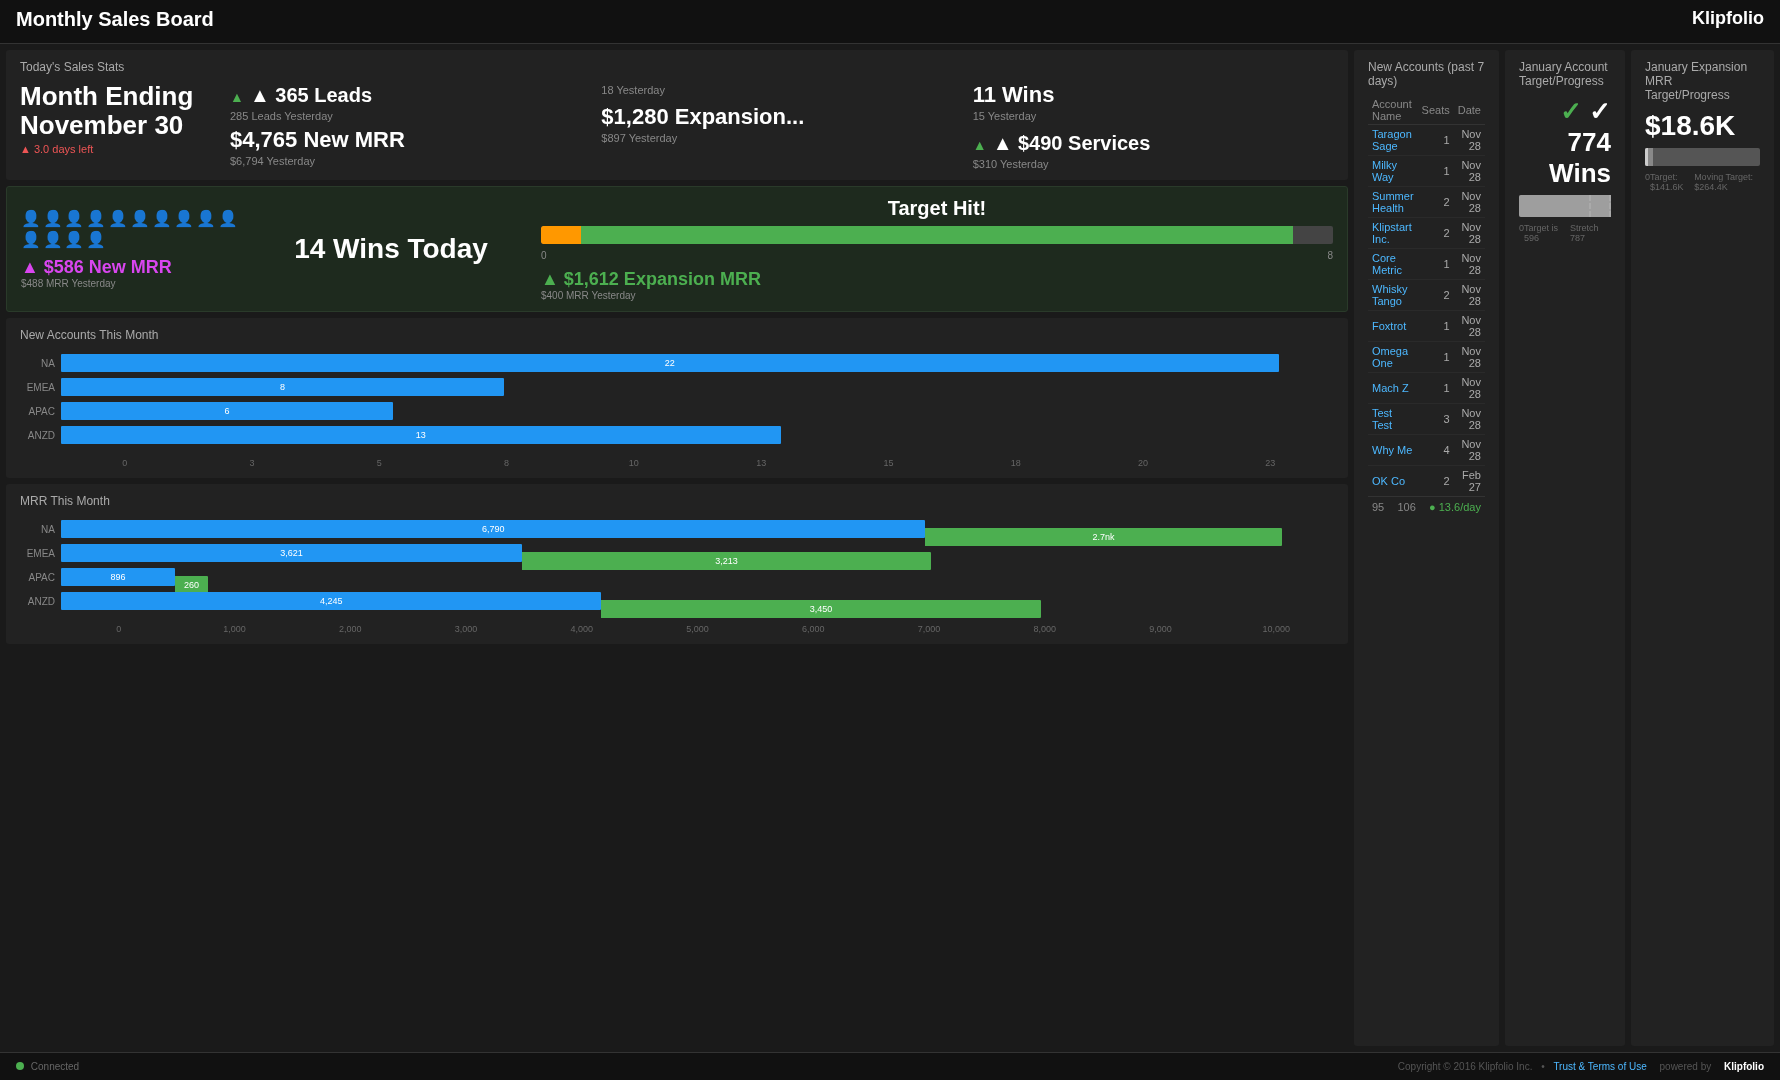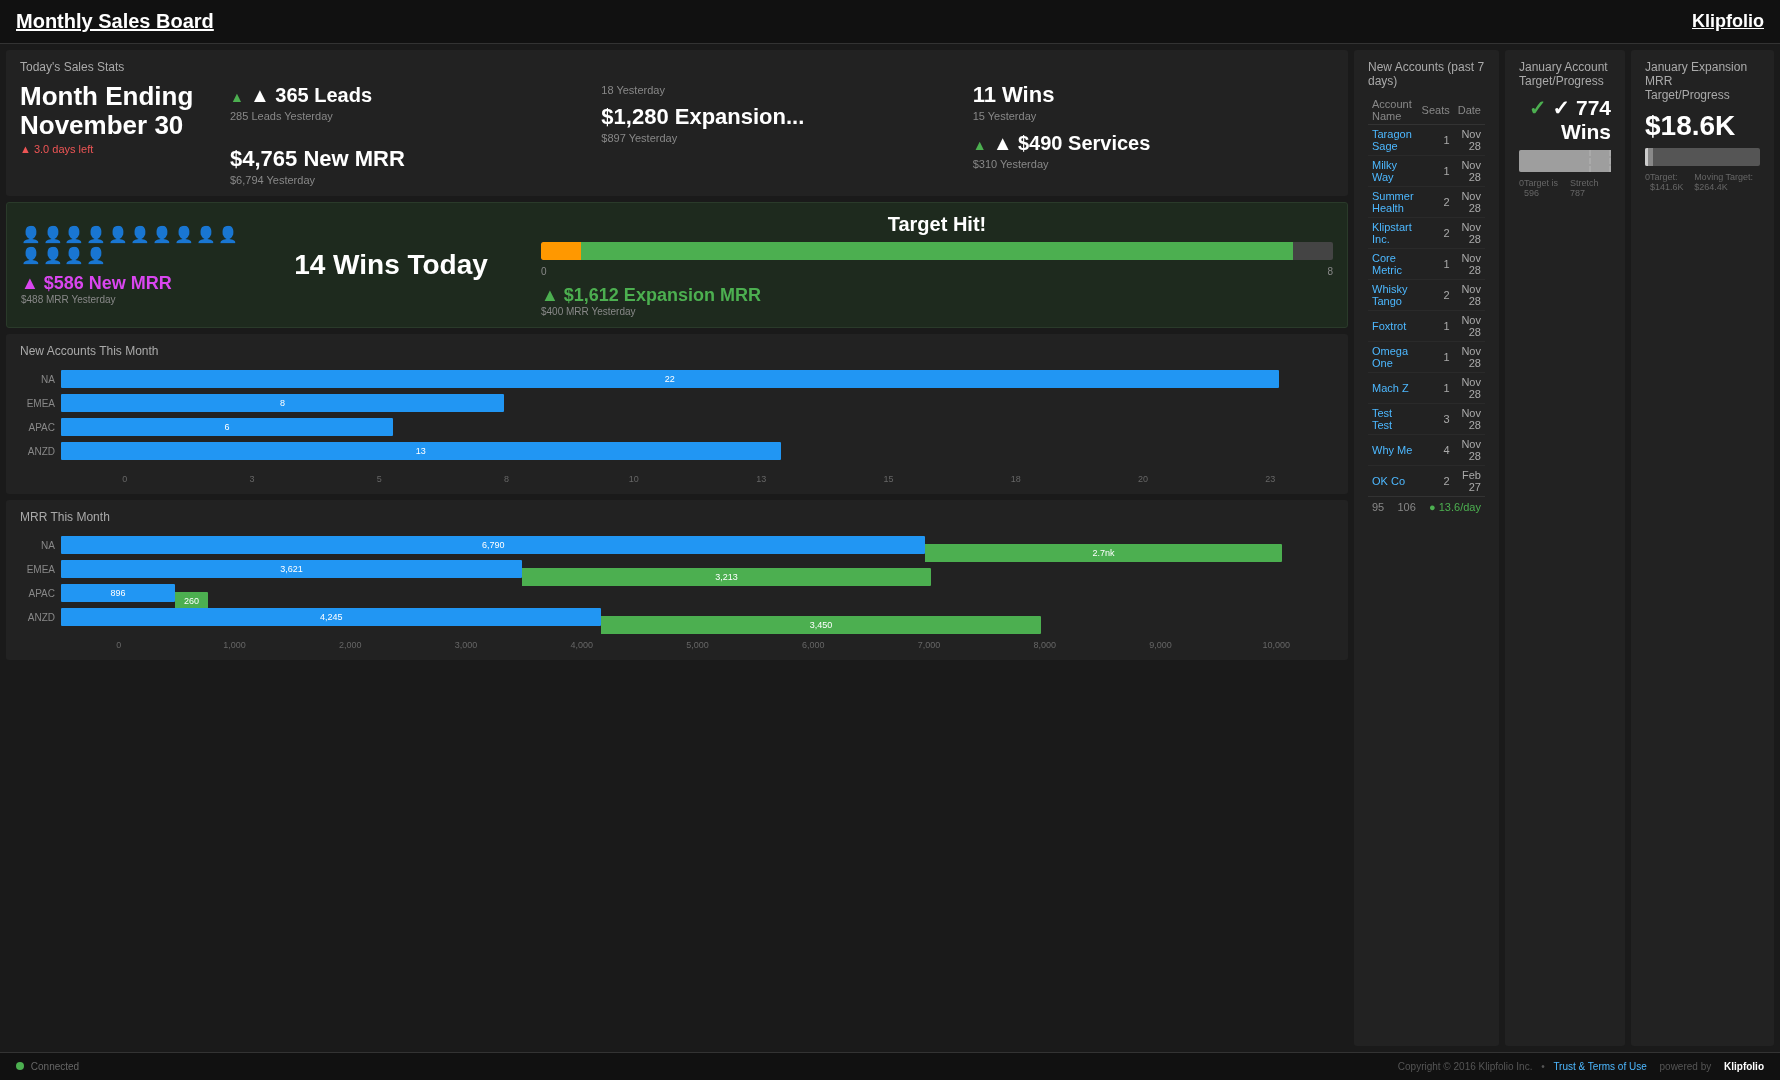--- a/index.html
+++ b/index.html
@@ -9,25 +9,23 @@
       font-family: 'Arial', sans-serif;
       width: 1780px;
       height: 1080px;
       overflow: hidden;
       font-size: 13px;
     }
     .header {
       background: #111;
       padding: 8px 16px;
       display: flex;
-      align-items: center;
       justify-content: space-between;
       height: 44px;
       border-bottom: 1px solid #333;
-      text-decoration: underline;
     }
     .header-title {
       font-size: 20px;
       font-weight: bold;
       color: #fff;
     }
     .header-brand {
       font-size: 18px;
       font-weight: bold;
       color: #fff;
@@ -289,21 +287,21 @@
             <span>November 30</span>
           </div>
           <div class="days-left">▲ 3.0 days left</div>
         </div>
 
         <div>
           <div class="stat-value">
             <span class="triangle-up">▲</span> <span style="font-size:20px;">▲ 365 Leads</span>
           </div>
           <div class="stat-sub">285 Leads Yesterday</div>
-          <div style="margin-top:24px;" class="stat-value">
+          <div style="margin-top:5px;" class="stat-value">
             <span>$4,765 New MRR</span>
           </div>
           <div class="stat-sub">$6,794 Yesterday</div>
         </div>
 
         <div>
           <div class="stat-sub">18 Yesterday</div>
           <div style="margin-top:8px;" class="stat-value">
             <span>$1,280 Expansion...</span>
           </div>
@@ -450,21 +448,21 @@
         </table>
         <div class="table-footer">
           <span>95</span>
           <span>106</span>
           <span class="footer-green">● 13.6/day</span>
         </div>
       </div>
 
       <div class="panel">
         <div class="panel-title">January Account Target/Progress</div>
-        <div style="text-align:right; font-size:21px; font-weight:bold; color:#fff;">
+        <div style="text-align:right; font-size:26px; font-weight:bold; color:#fff;">
           <span style="color:#4caf50;">✓</span> <span>✓ 774 Wins</span>
         </div>
         <div class="target-progress-bar">
           <div class="target-progress-fill"></div>
           <div class="target-dashed-line" style="left:76%;"></div>
           <div class="target-dashed-line" style="left:98%;"></div>
         </div>
         <div class="target-labels">
           <span>0</span>
           <span>Target is 596</span>

